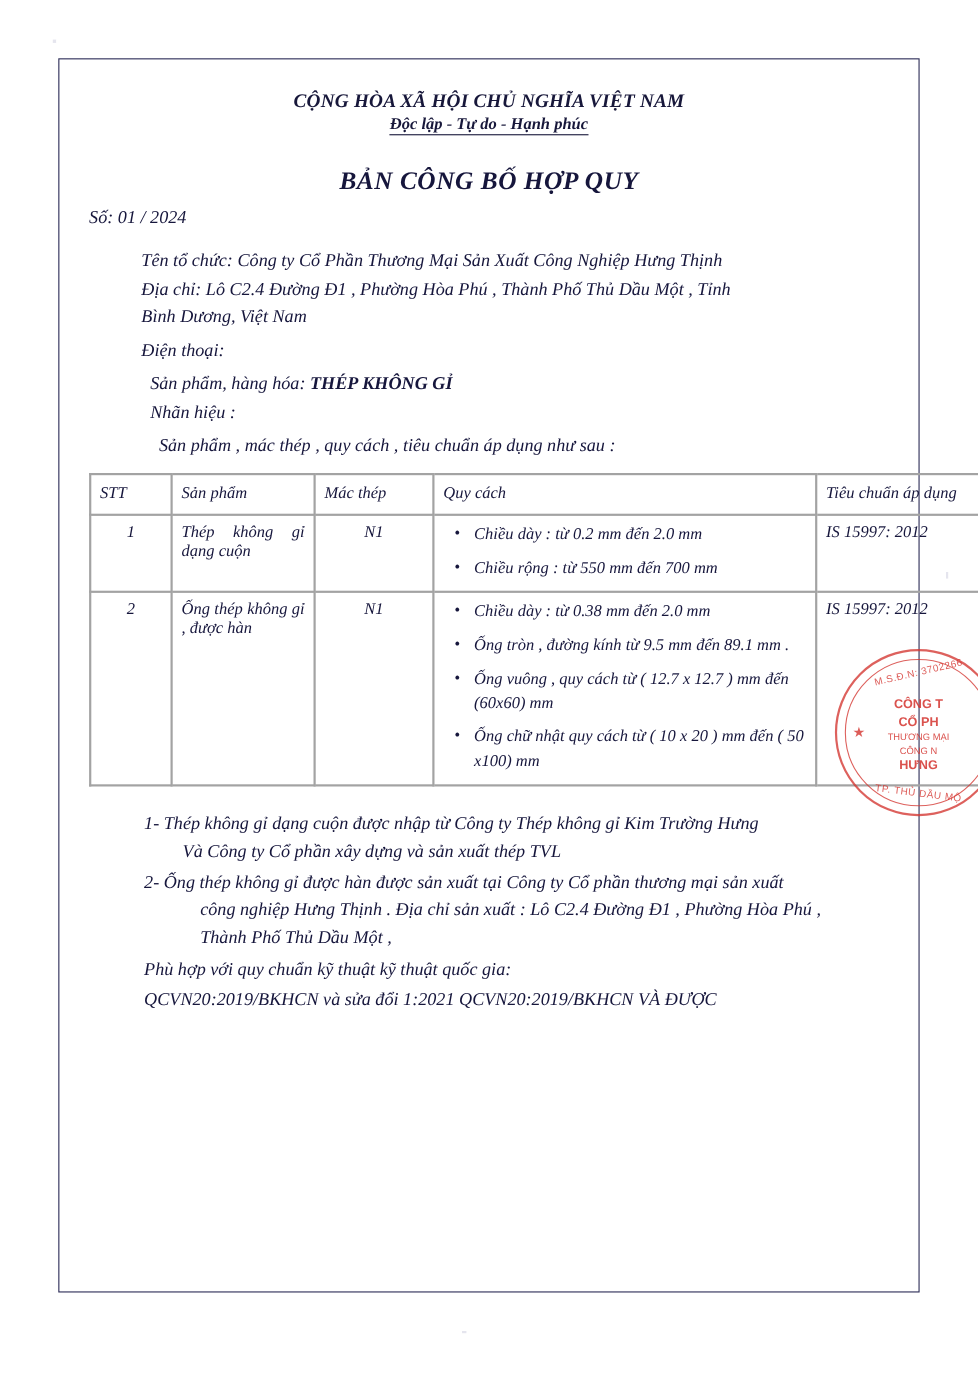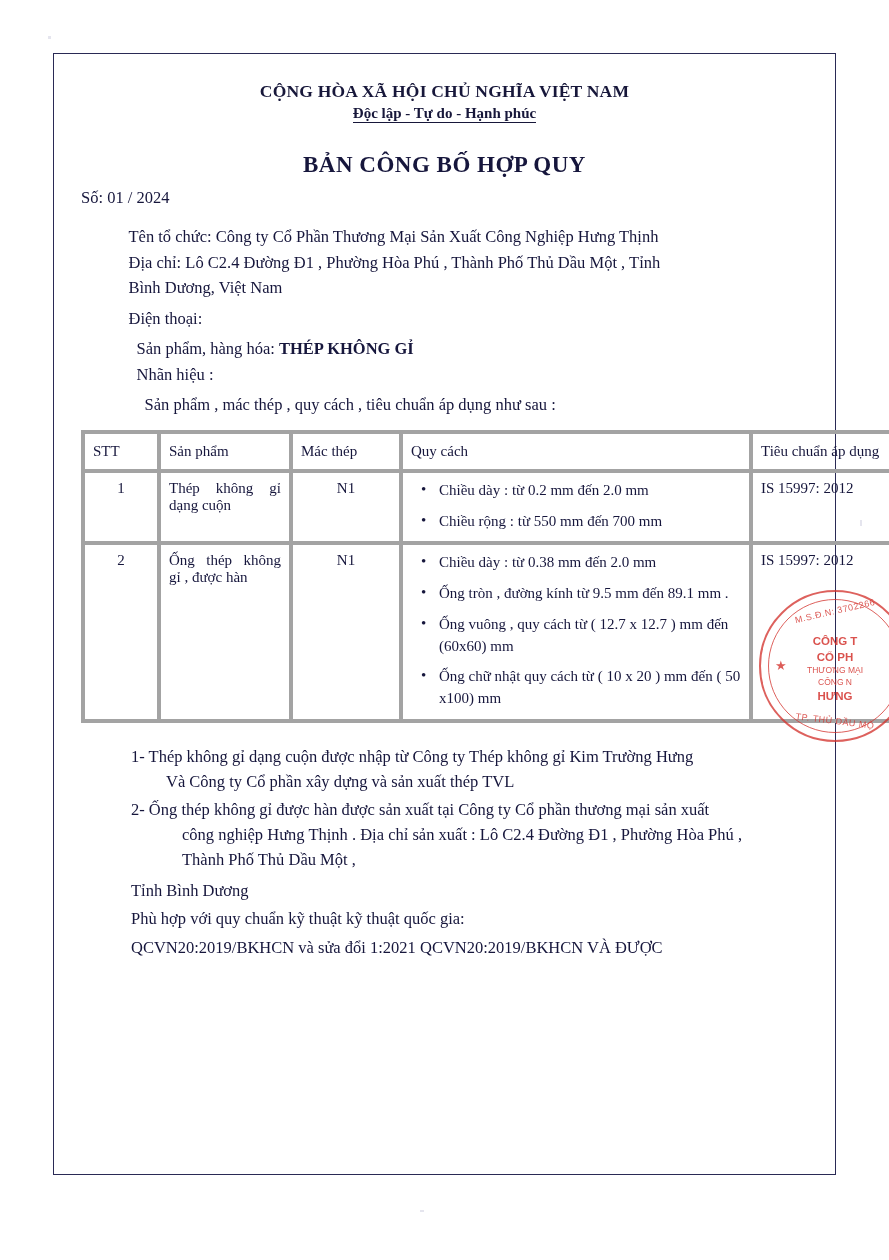--- a/index.html
+++ b/index.html
@@ -33,20 +33,21 @@
   }
 
   .content {
     position: absolute;
     left: 53px;
     top: 53px;
     width: 783px;
     height: 854px;
     box-sizing: border-box;
     padding: 20px 28px 0 28px;
+    font-style: italic;
   }
 
   
   .nat-title {
     text-align: center;
     font-weight: bold;
     font-size: 17.5px;
     letter-spacing: 0.2px;
     color: #17173a;
     margin-top: 8px;
@@ -105,21 +106,21 @@
   
   table.spec {
     margin-top: 12px;
     border-collapse: collapse;
     width: 727px;
     font-size: 15px;
     color: #16163c;
     table-layout: fixed;
   }
   table.spec th, table.spec td {
-    border: 4px solid #a3a3a3;
+    border: 2px solid #a3a3a3;
     vertical-align: top;
     padding: 7px 8px;
   }
   table.spec th {
     font-weight: normal;
     text-align: left;
     padding: 9px 8px;
   }
   .col-stt   { width: 56px; text-align: center; }
   .col-sp    { width: 112px; }
@@ -338,21 +339,20 @@
     <div class="notes">
       <div class="note">
         <span>1-  Thép không gỉ dạng cuộn được nhập từ Công ty Thép không gỉ Kim Trường Hưng</span>
         <span class="sub">Và Công ty Cổ phần xây dựng và sản xuất thép TVL</span>
       </div>
       <div class="note">
         <span>2- Ống thép không gỉ được hàn được sản xuất tại Công ty Cổ phần thương mại sản xuất</span>
         <span class="sub ind">công nghiệp Hưng Thịnh . Địa chỉ sản xuất : Lô C2.4 Đường Đ1 , Phường Hòa Phú ,</span>
         <span class="sub ind">Thành Phố Thủ Dầu Một ,</span>
       </div>
-      <div class="tail">Tỉnh Bình Dương</div>
       <div class="tail2">Phù hợp với quy chuẩn kỹ thuật kỹ thuật quốc gia:</div>
       <div class="final">
         <span>QCVN20:2019/BKHCN và sửa đổi 1:2021  QCVN20:2019/BKHCN VÀ ĐƯỢC</span>
       </div>
     </div>
 
   </div>
 
   <div class="stamp">
     <div class="ring"></div>

